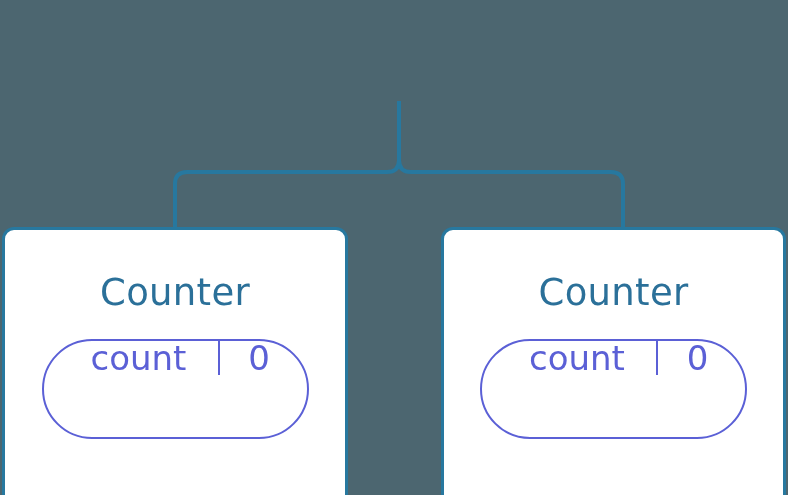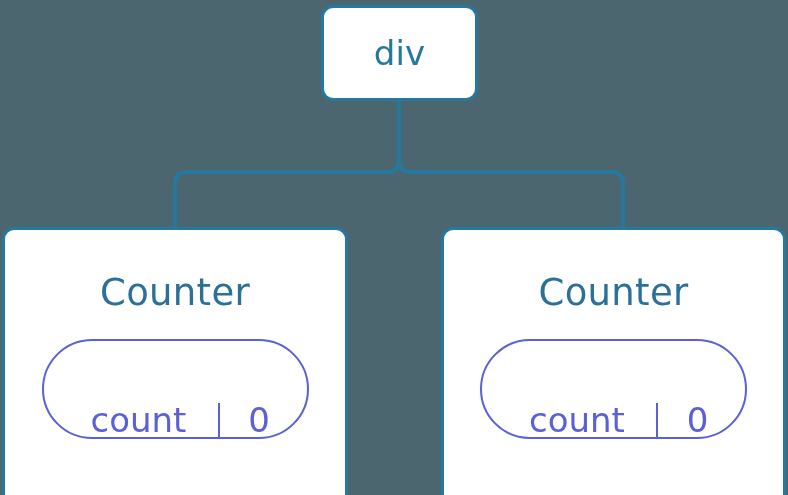--- a/index.html
+++ b/index.html
@@ -75,21 +75,21 @@
 
   
   .state-pill {
     margin-top: 28px;
     height: 100px;
     width: 267px;
     border: 2px solid #5b60d6;
     border-radius: 50px;
     box-sizing: border-box;
     display: flex;
-    align-items: flex-end;
+    align-items: flex-start;
     background: #ffffff;
   }
   .state-key,
   .state-value {
     display: flex;
     align-items: center;
     justify-content: center;
     color: #5b60d6;
     font-size: 34px;
     line-height: 1;
@@ -119,23 +119,20 @@
              Q 623 172 623 184
              L 623 229" fill="none" stroke="#27789f" stroke-width="4"></path>
     <path d="M 399 101
              L 399 160
              Q 399 172 387 172
              L 187 172
              Q 175 172 175 184
              L 175 229" fill="none" stroke="#27789f" stroke-width="4"></path>
   </svg>
 
-  <div class="node-box" id="node-div">
-    <span class="node-title">div</span>
-  </div>
 
   <div class="node-box node-component" id="node-counter-left">
     <span class="node-title">Counter</span>
     <div class="state-pill">
       <span class="state-key">count</span>
       <span class="state-value">0</span>
     </div>
   </div>
 
   <div class="node-box node-component" id="node-counter-right">

